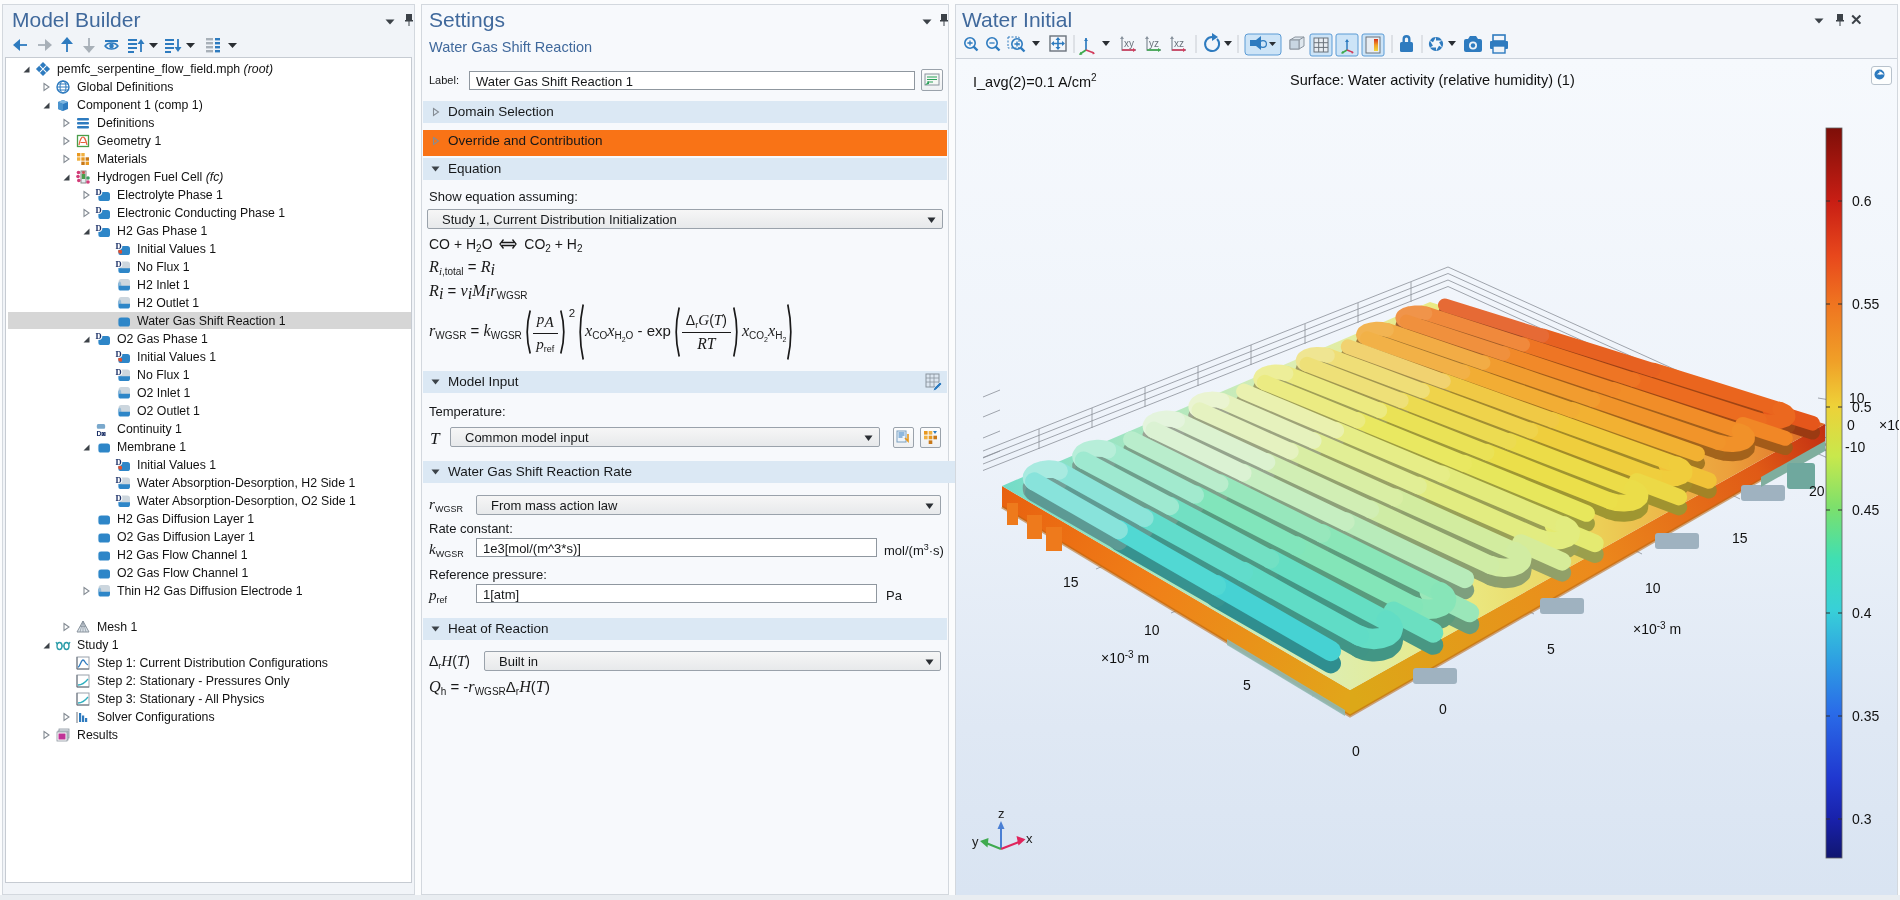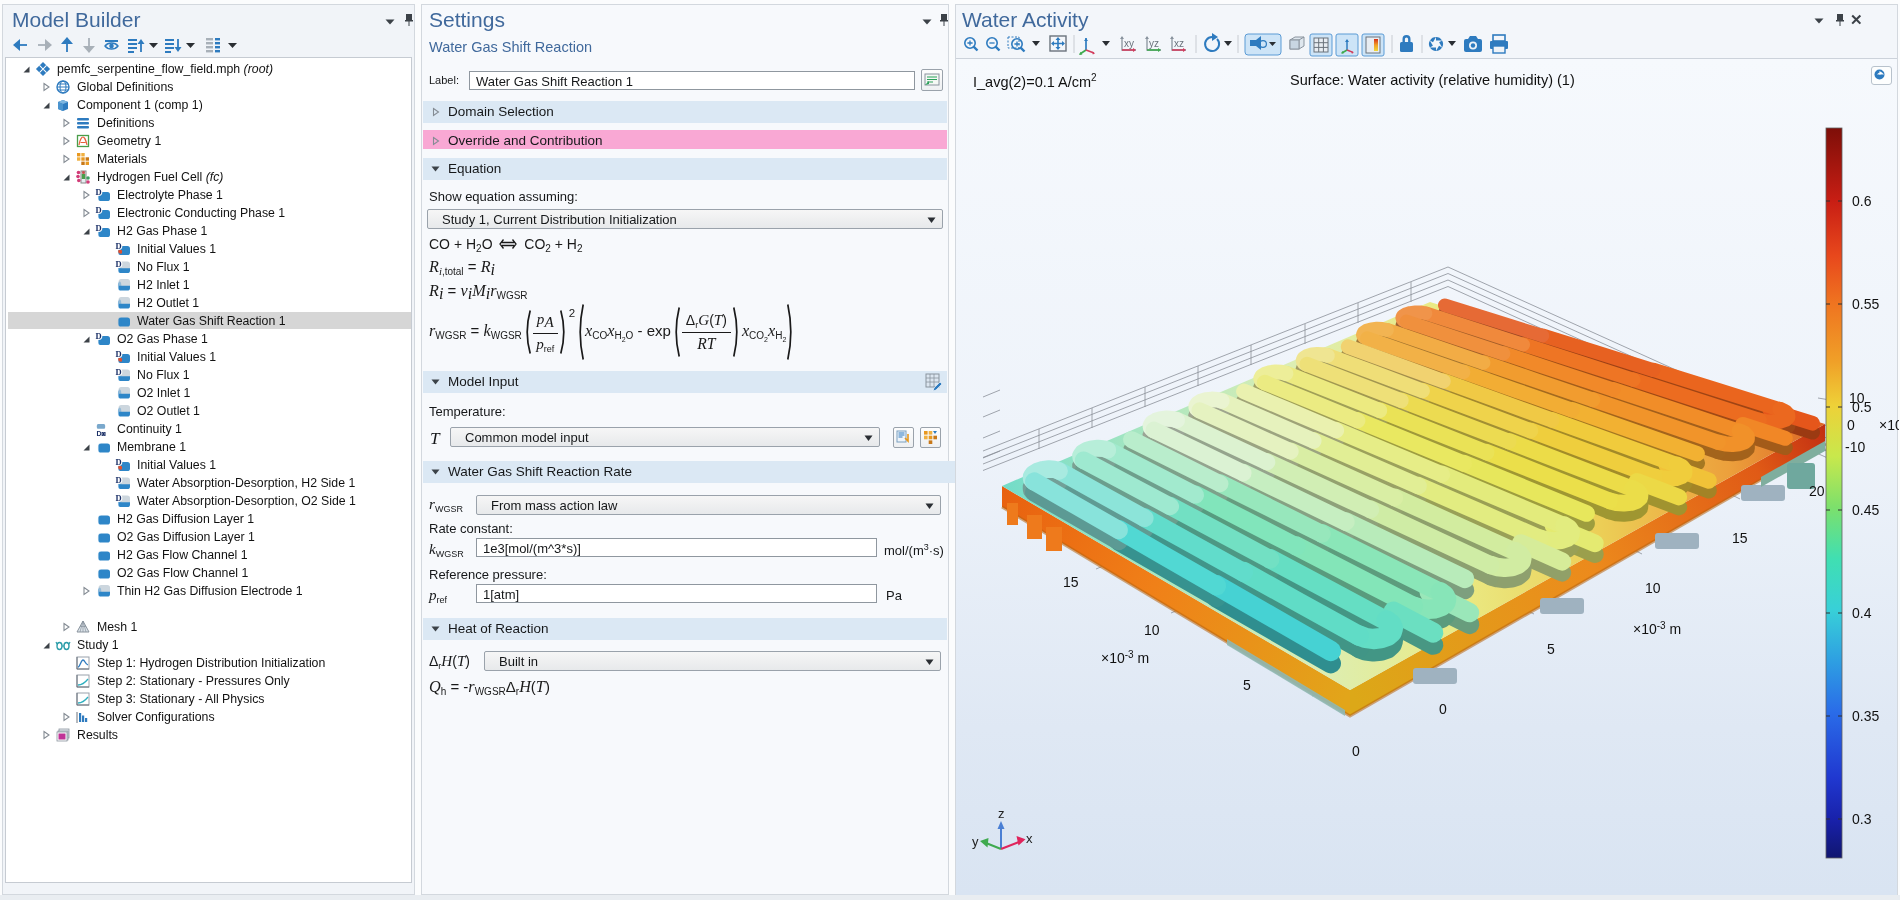--- a/index.html
+++ b/index.html
@@ -476,21 +476,21 @@
       <span style="position:absolute;left:69px;top:2px">Study 1</span>
     </div>
 <div style="position:absolute;left:2px;top:595.5px;width:409px;height:17.5px;font-size:12.3px;color:#121212;white-space:nowrap">
       <span style="position:absolute;left:67px;top:0;width:16px;height:16px">
         <svg width="16" height="16" viewBox="0 0 16 16" style="position:absolute;left:0;top:1px">
           <rect x="2" y="2" width="12" height="12" fill="#fff" stroke="#9aa2ab" stroke-width="1"></rect>
           <path d="M3 12c2 0 3-7 5-7s2 4 5 5" stroke="#2e7bbf" stroke-width="1.3" fill="none"></path>
           <path d="M2 2v12h12" stroke="#6a737c" stroke-width="1" fill="none"></path>
         </svg>
       </span>
-      <span style="position:absolute;left:89px;top:2px">Step 1: Hydrogen Distribution Initialization</span>
+      <span style="position:absolute;left:89px;top:2px">Step 1: Current Distribution Configurations</span>
     </div>
 <div style="position:absolute;left:2px;top:613.5px;width:409px;height:17.5px;font-size:12.3px;color:#121212;white-space:nowrap">
       <span style="position:absolute;left:67px;top:0;width:16px;height:16px">
         <svg width="16" height="16" viewBox="0 0 16 16" style="position:absolute;left:0;top:1px">
           <rect x="2" y="2" width="12" height="12" fill="#fff" stroke="#9aa2ab" stroke-width="1"></rect>
           <path d="M3 12c3 0 6-1 10-6" stroke="#30b0c0" stroke-width="1.3" fill="none"></path>
           <path d="M2 2v12h12" stroke="#6a737c" stroke-width="1" fill="none"></path>
         </svg>
       </span>
       <span style="position:absolute;left:89px;top:2px">Step 2: Stationary - Pressures Only</span>
@@ -559,21 +559,21 @@
       <path d="M3 5h10M3 7.5h10M3 10h6" stroke="#2aa05a" stroke-width="1.2"></path>
       <path d="M1 13l4-4v3z" fill="#2aa05a"></path>
     </svg>
   </div>
 <div style="position:absolute;left:423px;top:101px;width:524px;height:22px;background:#dbe8f4">
     <svg width="8" height="10" viewBox="0 0 8 10" style="position:absolute;left:9px;top:6px">
       <path d="M1.5 1.5l5 3.5-5 3.5z" fill="none" stroke="#858c94" stroke-width="1.1"></path>
     </svg>
     <span style="position:absolute;left:25px;top:3px;font-size:13.5px;color:#16181a">Domain Selection</span>
   </div>
-<div style="position:absolute;left:423px;top:130px;width:524px;height:19px;background:#f9a8d4">
+<div style="position:absolute;left:423px;top:130px;width:524px;height:26px;background:#f97316">
     <svg width="8" height="10" viewBox="0 0 8 10" style="position:absolute;left:9px;top:6px">
       <path d="M1.5 1.5l5 3.5-5 3.5z" fill="none" stroke="#858c94" stroke-width="1.1"></path>
     </svg>
     <span style="position:absolute;left:25px;top:3px;font-size:13.5px;color:#16181a">Override and Contribution</span>
   </div>
 <div style="position:absolute;left:423px;top:158px;width:524px;height:22px;background:#dbe8f4">
     <svg width="9" height="8" viewBox="0 0 9 8" style="position:absolute;left:8px;top:7px">
       <path d="M0.5 1.5l4 5 4-5z" fill="#3c4248"></path>
     </svg>
     <span style="position:absolute;left:25px;top:3px;font-size:13.5px;color:#16181a">Equation</span>
@@ -675,21 +675,21 @@
     <span style="position:absolute;left:25px;top:3px;font-size:13.5px;color:#16181a">Heat of Reaction</span>
   </div>
 <div style="position:absolute;left:429px;top:653px;font-size:14px;color:#16181a">Δ<sub style="font-size:9px">r</sub><span style="font-family:Liberation Serif,serif;font-style:italic;font-size:1.08em">H</span>(<span style="font-family:Liberation Serif,serif;font-style:italic;font-size:1.08em">T</span>)</div>
 <div style="position:absolute;left:484px;top:651px;width:457px;height:20px;background:linear-gradient(#f6f6f6,#e7e9eb);border:1px solid #9aa2ab;border-radius:2px;box-sizing:border-box">
     <span style="position:absolute;left:14px;top:2px;font-size:13px;color:#16181a;white-space:nowrap">Built in</span>
     <svg width="9" height="7" viewBox="0 0 9 7" style="position:absolute;right:6px;top:7px">
       <path d="M0.5 0.5l4 5.5 4-5.5z" fill="#2a2e33"></path>
     </svg>
   </div>
 <div style="position:absolute;left:955px;top:4px;width:943px;height:891px;background:#f3f6fa;border:1px solid #d3d8de;box-sizing:border-box"></div>
-<div style="position:absolute;left:962px;top:8px;font-size:21px;color:#40699c;font-weight:400">Water Activity</div>
+<div style="position:absolute;left:962px;top:8px;font-size:21px;color:#40699c;font-weight:400">Water Initial</div>
 <svg width="10" height="8" viewBox="0 0 10 8" style="position:absolute;left:1814px;top:17px">
     <path d="M0.5 1.5l4.5 5 4.5-5z" fill="#3c4248"></path>
   </svg>
 <svg width="12" height="14" viewBox="0 0 12 14" style="position:absolute;left:1834px;top:13px">
     <path d="M3 1h6v6H3z M2 7h8v1.5H2z M5.5 8.5h1V13h-1z" fill="#3c4248"></path>
   </svg>
 <div style="position:absolute;left:1850px;top:11px;font-size:15px;color:#3c4248;font-weight:bold">✕</div>
 <svg width="560" height="28" viewBox="0 0 560 28" style="position:absolute;left:956px;top:31px">
     <circle cx="14" cy="12" r="5.2" fill="none" stroke="#2e7bbf" stroke-width="1.6"></circle>
     <line x1="17.6" y1="15.6" x2="21.5" y2="19.5" stroke="#2e7bbf" stroke-width="2.4"></line>

